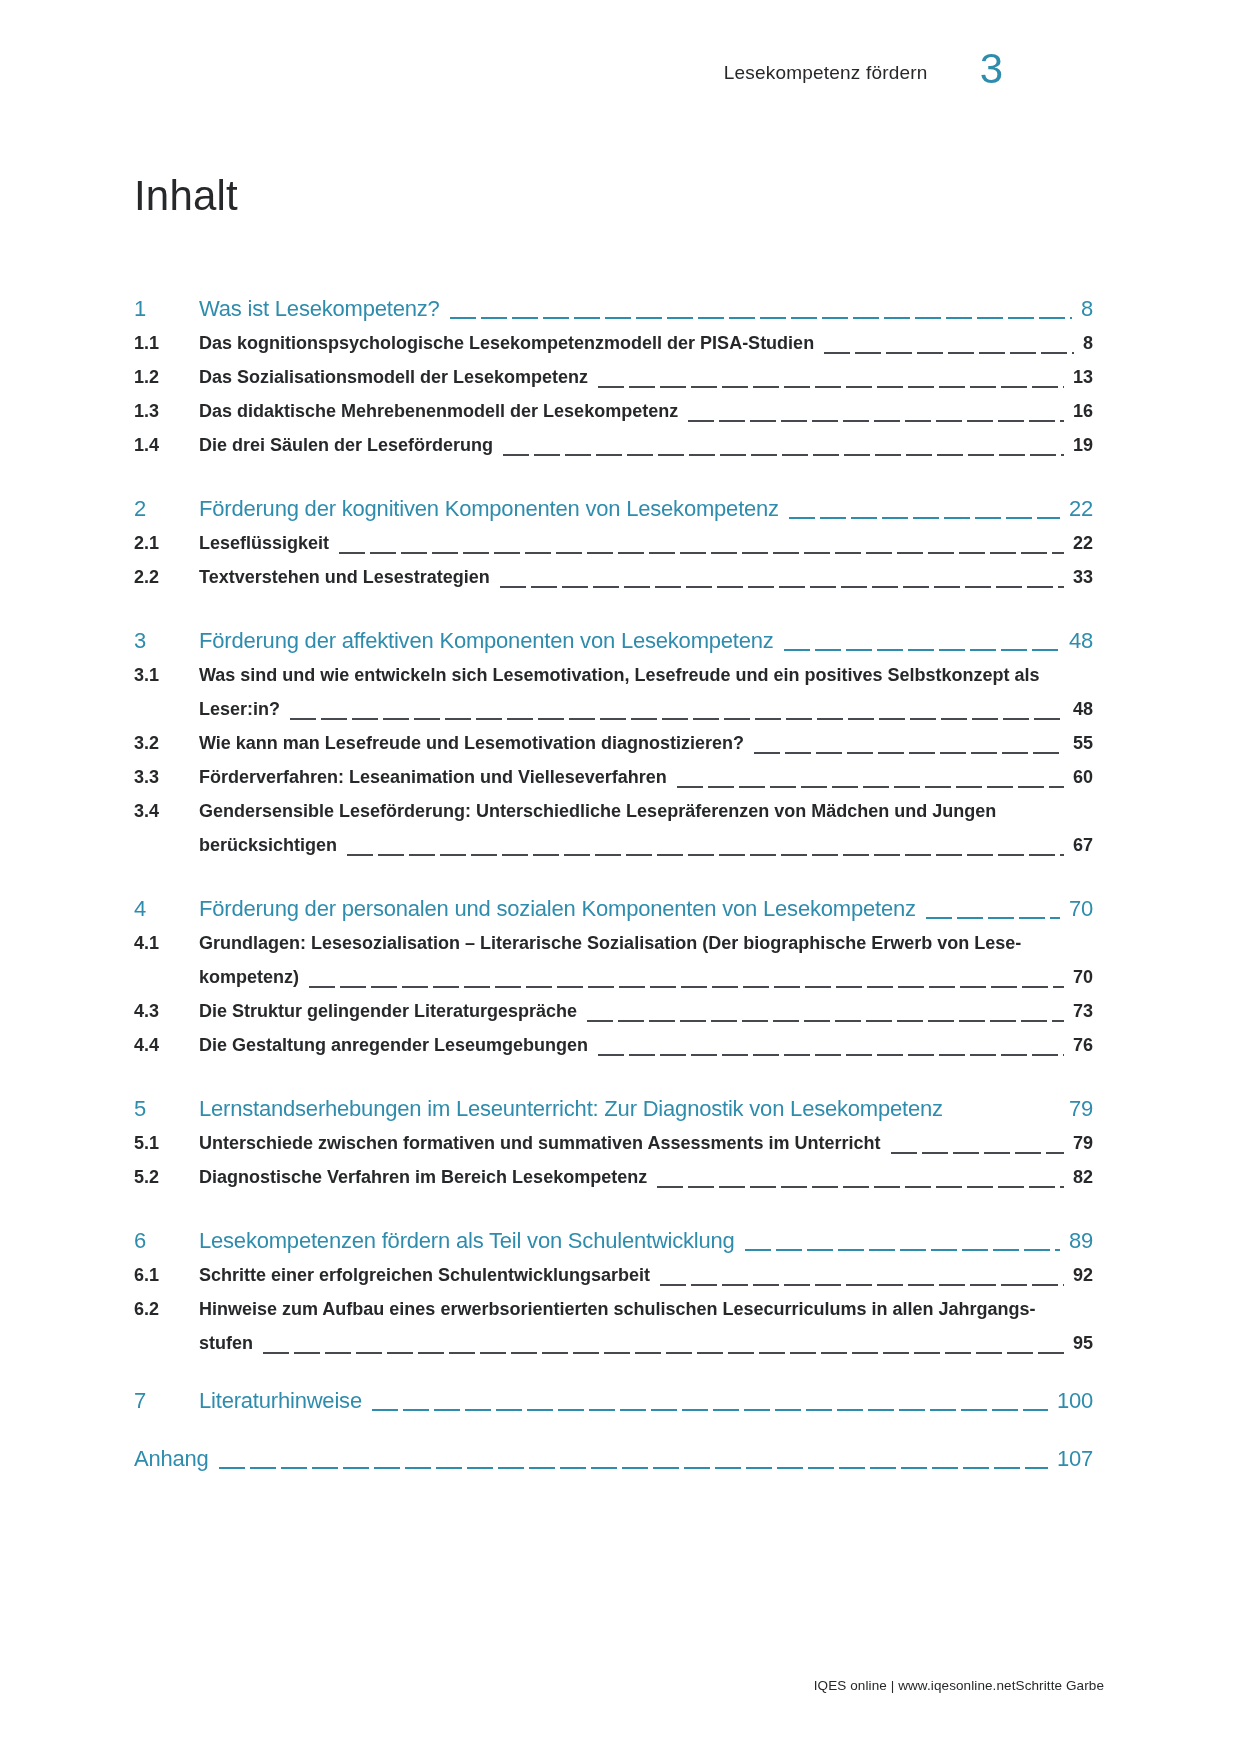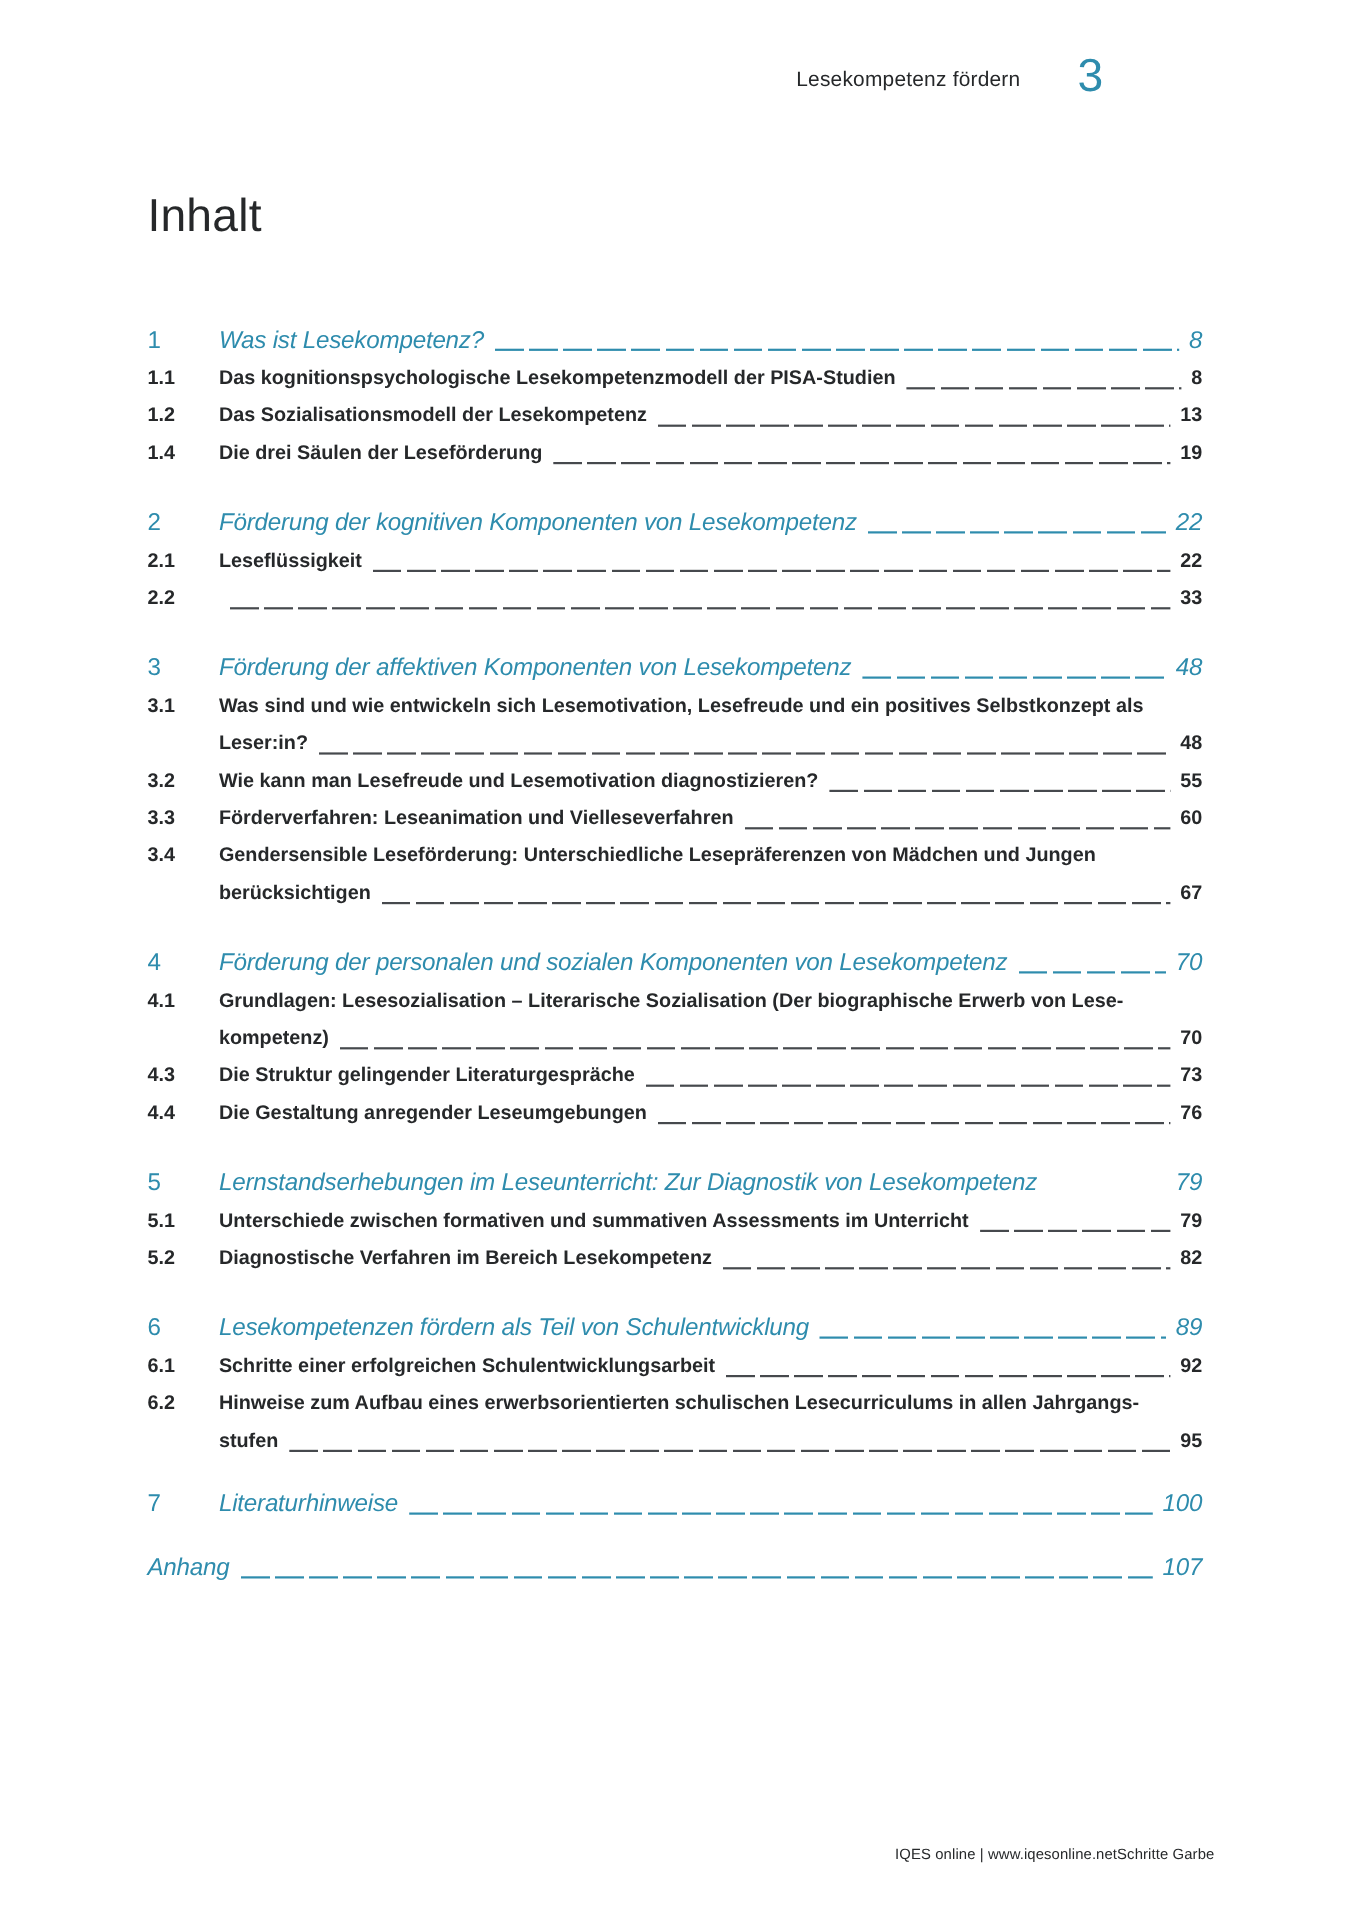--- a/index.html
+++ b/index.html
@@ -36,21 +36,21 @@
   .toc-row.anhang { grid-template-columns:1fr; }
 
   .toc-row .line { display:flex; align-items:flex-end; line-height:34px; }
   .toc-row .t { white-space:nowrap; }
 
   .entry { font-size:18px; color:var(--text);font-weight:bold; }
   .entry .num { font-size:18px; line-height:34px; }
 
   .heading { color:var(--accent); font-size:22px; letter-spacing:-0.2px; }
   .heading .num { font-size:22px; line-height:34px; color:var(--accent); }
-  .heading .line { line-height:34px;font-style:italic; }
+  .heading .line { line-height:34px; }
 
   .leader {
     flex:1 1 auto; min-width:10px; height:2px;
     align-self:flex-end; margin:0 9px 6px 10px;
     background:repeating-linear-gradient(to right, currentColor 0 26px, transparent 26px 31px);
     color:var(--leader);
   }
   .heading .leader { color:var(--accent); margin-bottom:7px; }
   .leader.invisible { background:none; }
 
@@ -101,20 +101,30 @@
           <span class="num">1.2</span>
           <span class="content">
             <span class="line">
               <span class="t">Das Sozialisationsmodell der Lesekompetenz</span>
               <span class="leader"></span>
               <span class="pg">13</span>
             </span>
           </span>
         </div>
         <div class="toc-row entry">
+          <span class="num">1.3</span>
+          <span class="content">
+            <span class="line">
+              <span class="t">Das didaktische Mehrebenenmodell der Lesekompetenz</span>
+              <span class="leader"></span>
+              <span class="pg">16</span>
+            </span>
+          </span>
+        </div>
+        <div class="toc-row entry">
           <span class="num">1.4</span>
           <span class="content">
             <span class="line">
               <span class="t">Die drei Säulen der Leseförderung</span>
               <span class="leader"></span>
               <span class="pg">19</span>
             </span>
           </span>
         </div>
       </div>
@@ -136,20 +146,21 @@
               <span class="t">Leseflüssigkeit</span>
               <span class="leader"></span>
               <span class="pg">22</span>
             </span>
           </span>
         </div>
         <div class="toc-row entry">
           <span class="num">2.2</span>
           <span class="content">
             <span class="line">
+              <span class="t">Textverstehen und Lesestrategien</span>
               <span class="leader"></span>
               <span class="pg">33</span>
             </span>
           </span>
         </div>
       </div>
       <div class="toc-section">
         <div class="toc-row heading">
           <span class="num">3</span>
           <span class="content">

